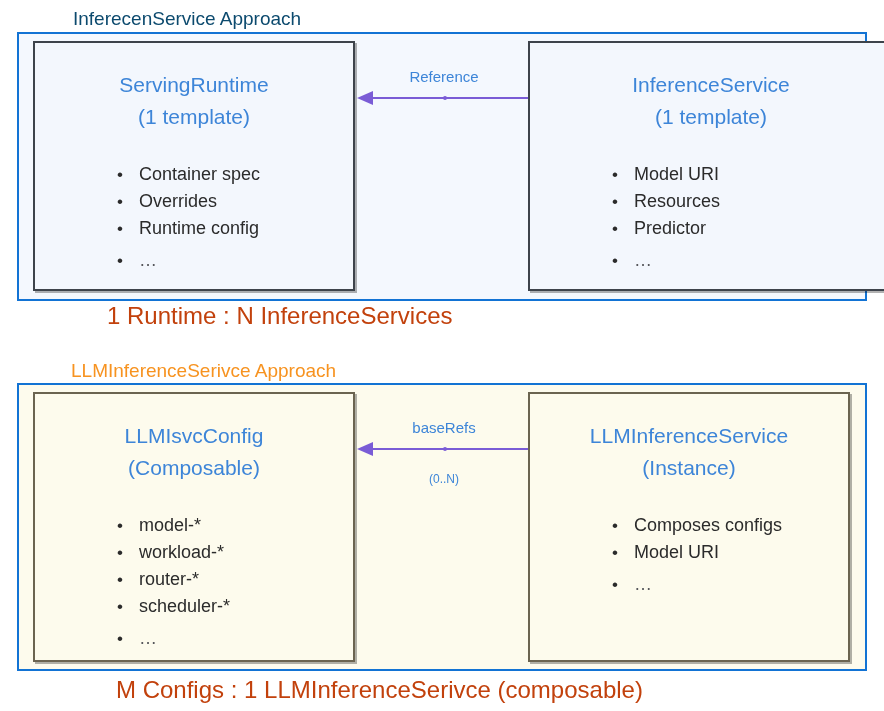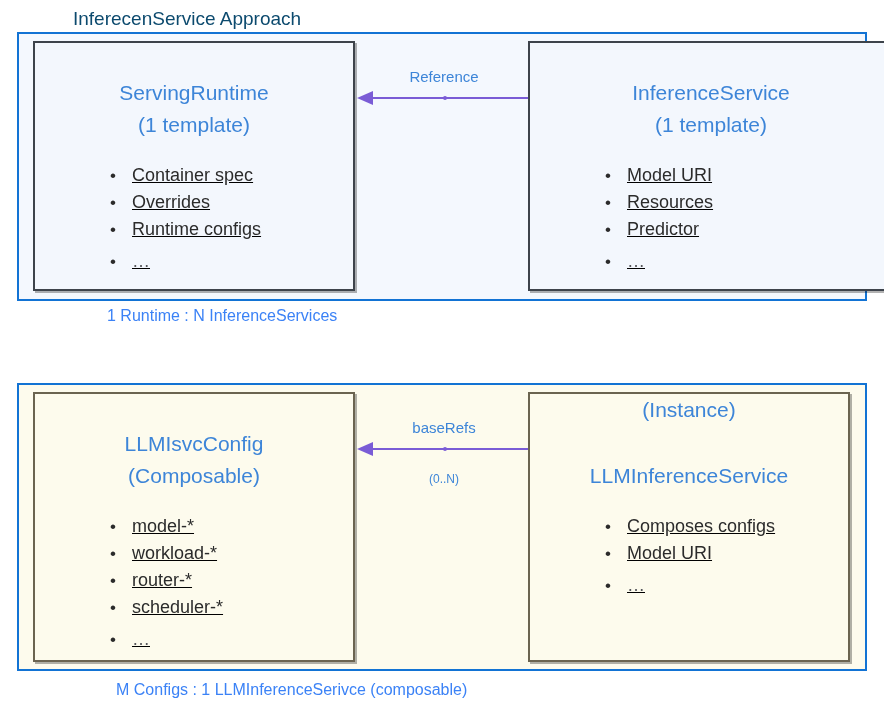--- a/index.html
+++ b/index.html
@@ -85,30 +85,29 @@
   .card-title {
     text-align: center;
     color: #3d85d8;
     font-size: 21px;
     line-height: 32px;
     font-weight: 400;
     margin: 0;
     padding: 0;
     white-space: nowrap;
   }
-  .card-title.line1 { padding-top: 34px; }
+  .card-title.line1 { padding-top: 26px; }
   .card-title.line2 { padding-top: 0px; }
 
   .bullet-list {
     list-style: none;
-    margin: 1px;
+    margin: 8px;
     padding: 0;
     padding-left: 96px;
     padding-top: 20px;
-    text-decoration: underline;
   }
   .bullet-list li {
     position: relative;
     color: #2b2b2b;
     font-size: 18px;
     line-height: 27px;
     white-space: nowrap;
   }
   .bullet-list li::before {
     content: "\2022";
@@ -150,22 +149,22 @@
   }
   .arrow-svg {
     display: block;
     width: 178px;
     height: 16px;
   }
 
   
   .caption {
     position: absolute;
-    color: #3b82f6;
-    font-size: 16px;
+    color: #c2410c;
+    font-size: 24px;
     line-height: 22px;
     white-space: nowrap;
   }
   #caption-isvc { left: 107px; top: 305px; }
   #caption-llm  { left: 116px; top: 679px; }
 </style>
 </head>
 <body>
 
 <div class="canvas">
@@ -173,21 +172,21 @@
   <div class="section-heading" id="heading-isvc">InferecenService Approach</div>
 
   <div class="group-box" id="group-isvc"></div>
 
   <div class="card blue" id="card-serving-runtime">
     <div class="card-title line1">ServingRuntime</div>
     <div class="card-title line2">(1 template)</div>
     <ul class="bullet-list">
       <li>Container spec</li>
       <li>Overrides</li>
-      <li>Runtime configs</li>
+      <li>Runtime config</li>
       <li class="ellipsis">…</li>
     </ul>
   </div>
 
   <div class="relation" id="relation-reference">
     <div class="relation-label">Reference</div>
     <svg class="arrow-svg" viewBox="0 0 178 16">
       <line x1="16" y1="8" x2="178" y2="8" stroke="#7a5cd6" stroke-width="2"></line>
       <polygon points="2,8 18,1 18,15" fill="#7a5cd6"></polygon>
       <circle cx="90" cy="8" r="2" fill="#7a5cd6"></circle>
@@ -200,20 +199,21 @@
     <ul class="bullet-list">
       <li>Model URI</li>
       <li>Resources</li>
       <li>Predictor</li>
       <li class="ellipsis">…</li>
     </ul>
   </div>
 
   <div class="caption" id="caption-isvc">1 Runtime : N InferenceServices</div>
 
+  <div class="section-heading" id="heading-llm">LLMInferenceSerivce Approach</div>
 
   <div class="group-box" id="group-llm"></div>
 
   <div class="card cream" id="card-llmisvc-config">
     <div class="card-title line1">LLMIsvcConfig</div>
     <div class="card-title line2">(Composable)</div>
     <ul class="bullet-list">
       <li>model-*</li>
       <li>workload-*</li>
       <li>router-*</li>
@@ -226,22 +226,22 @@
     <div class="relation-label">baseRefs</div>
     <svg class="arrow-svg" viewBox="0 0 178 16">
       <line x1="16" y1="8" x2="178" y2="8" stroke="#7a5cd6" stroke-width="2"></line>
       <polygon points="2,8 18,1 18,15" fill="#7a5cd6"></polygon>
       <circle cx="90" cy="8" r="2" fill="#7a5cd6"></circle>
     </svg>
     <div class="relation-sublabel">(0..N)</div>
   </div>
 
   <div class="card cream" id="card-llm-inference">
+    <div class="card-title line1">LLMInferenceService</div>
     <div class="card-title line2">(Instance)</div>
-    <div class="card-title line1">LLMInferenceService</div>
     <ul class="bullet-list">
       <li>Composes configs</li>
       <li>Model URI</li>
       <li class="ellipsis">…</li>
     </ul>
   </div>
 
   <div class="caption" id="caption-llm">M Configs : 1 LLMInferenceSerivce (composable)</div>
 
 </div>

